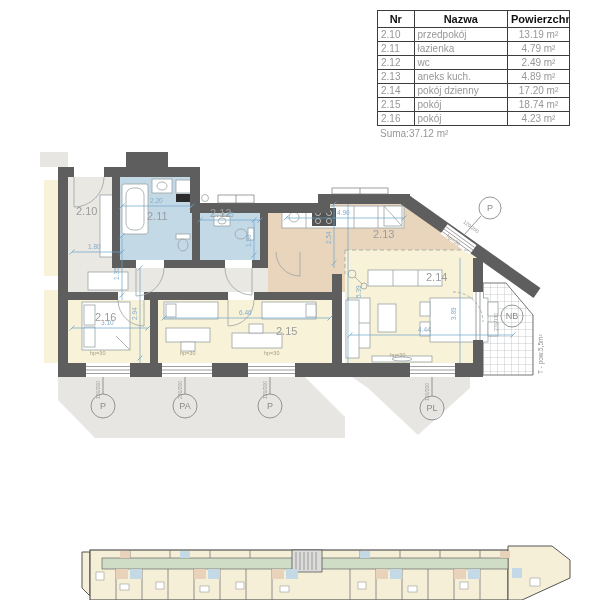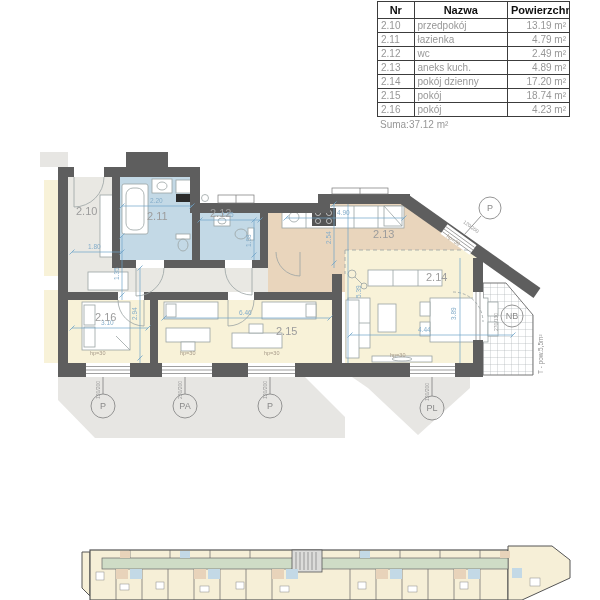--- a/index.html
+++ b/index.html
@@ -1,27 +1,27 @@
 <!DOCTYPE html>
 <html><head>
 <meta charset="utf-8">
 <style>
   html,body{margin:0;padding:0;}
   body{width:600px;height:600px;position:relative;background:#fff;overflow:hidden;
        font-family:"Liberation Sans",sans-serif;}
   
-  .area-table-wrap{position:absolute;left:377px;top:1px;width:193px;}
+  .area-table-wrap{position:absolute;left:377px;top:10px;width:193px;}
   table.area{border-collapse:collapse;width:100%;table-layout:fixed;}
   table.area th,table.area td{border:1px solid #3c3c3c;padding:0 3px;height:13px;
        font-size:10px;line-height:13px;white-space:nowrap;overflow:hidden;}
   table.area th{height:16px;font-size:11px;font-weight:bold;color:#111;text-align:center;
        border-bottom:1.5px solid #3c3c3c;background:#fff;}
   table.area td{color:#979797;}
   .col-nr{width:36px;} .col-nazwa{width:92px;} .col-pow{width:61px;}
-  td.pow{text-align:right;}
+  td.pow{text-align:center;}
   .suma-row{display:flex;font-size:10px;color:#979797;
        padding:2px 3px 0 3px;}
   
   .rlabel{font-family:"Liberation Sans",sans-serif;font-size:11px;fill:#9c9c9c;}
   .dim{font-family:"Liberation Sans",sans-serif;font-size:6.5px;fill:#84adca;}
   .hp{font-family:"Liberation Sans",sans-serif;font-size:5.5px;fill:#a79b8a;}
   .wlabel{font-family:"Liberation Sans",sans-serif;font-size:9px;fill:#8a8a8a;}
   .wsize{font-family:"Liberation Sans",sans-serif;font-size:5px;fill:#9a9a9a;}
   .tlabel{font-family:"Liberation Sans",sans-serif;font-size:6.5px;fill:#8e8e8e;}
   .furn{stroke:#9aa3a3;stroke-width:0.8;fill:#fff;}

